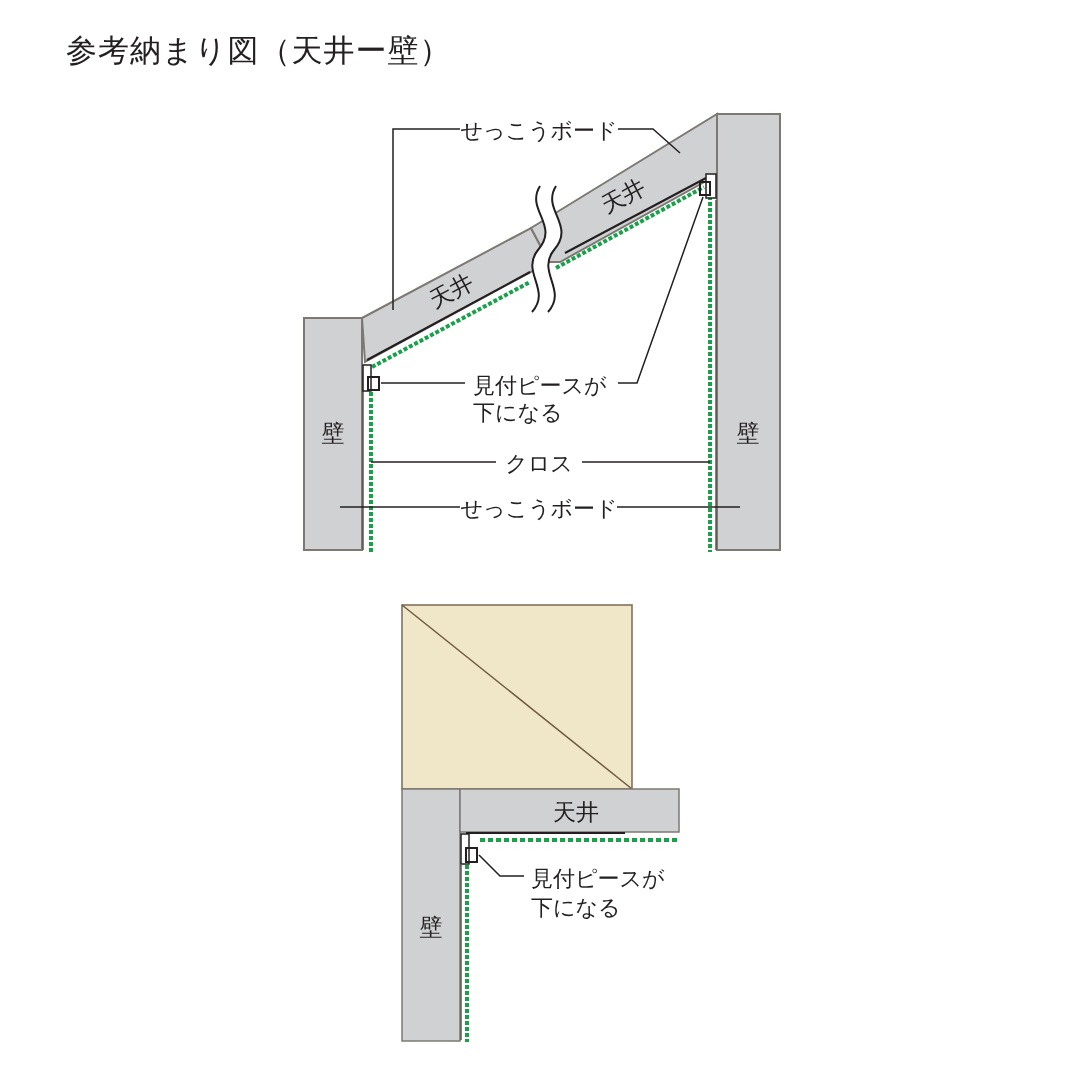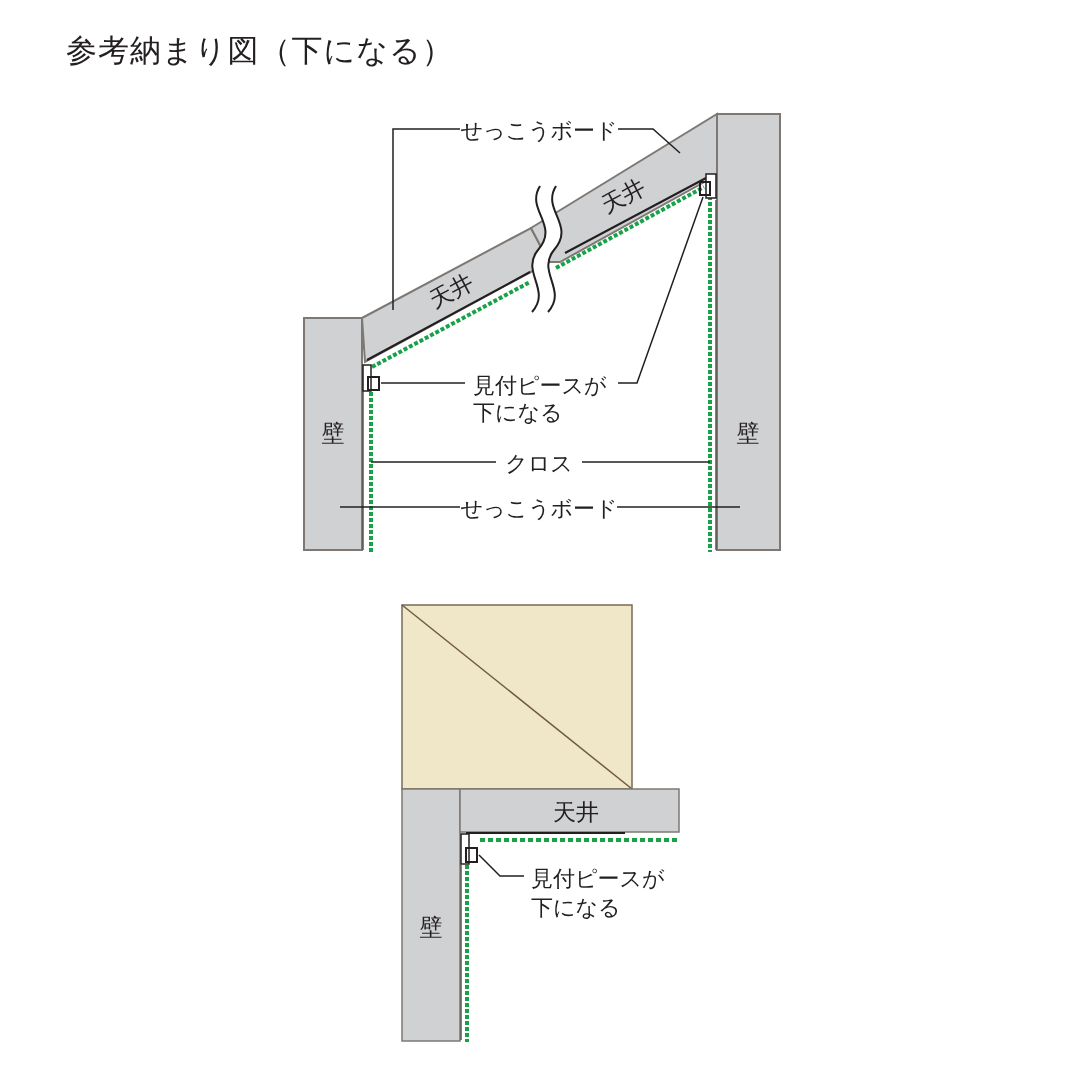--- a/index.html
+++ b/index.html
@@ -6,21 +6,21 @@
   body { width: 1080px; height: 1080px; position: relative; overflow: hidden;
          font-family: "DejaVu Sans", "Liberation Sans", sans-serif; color: #231f20; }
   .title { position: absolute; left: 66px; top: 30px; font-size: 31px; font-weight: normal;
            letter-spacing: 1px; margin: 0; }
   svg { position: absolute; left: 0; top: 0; }
   .lbl { font-family: "DejaVu Sans", "Liberation Sans", sans-serif; fill: #231f20; }
 </style>
 </head>
 <body>
 
-<h1 class="title">参考納まり図（下になる）</h1>
+<h1 class="title">参考納まり図（天井ー壁）</h1>
 
 <svg width="1080" height="1080" viewBox="0 0 1080 1080">
 
   <g>
 
     <rect x="304" y="318" width="58" height="232" fill="#d0d1d3" stroke="#7d7873" stroke-width="2"></rect>
 
     <rect x="717" y="114" width="63" height="436" fill="#d0d1d3" stroke="#7d7873" stroke-width="2"></rect>
 
     <polygon points="362,318 531,228 549,262 365,362" fill="#d0d1d3" stroke="#7d7873" stroke-width="2"></polygon>

